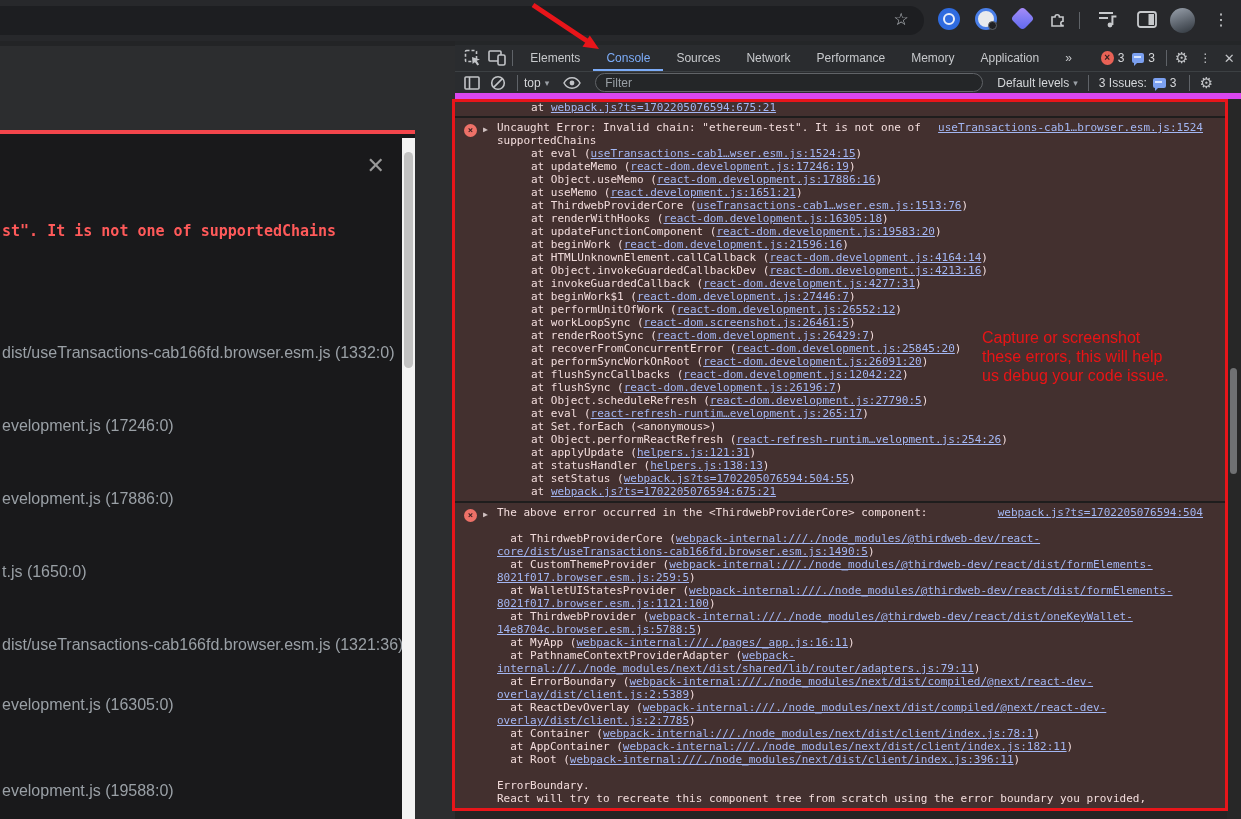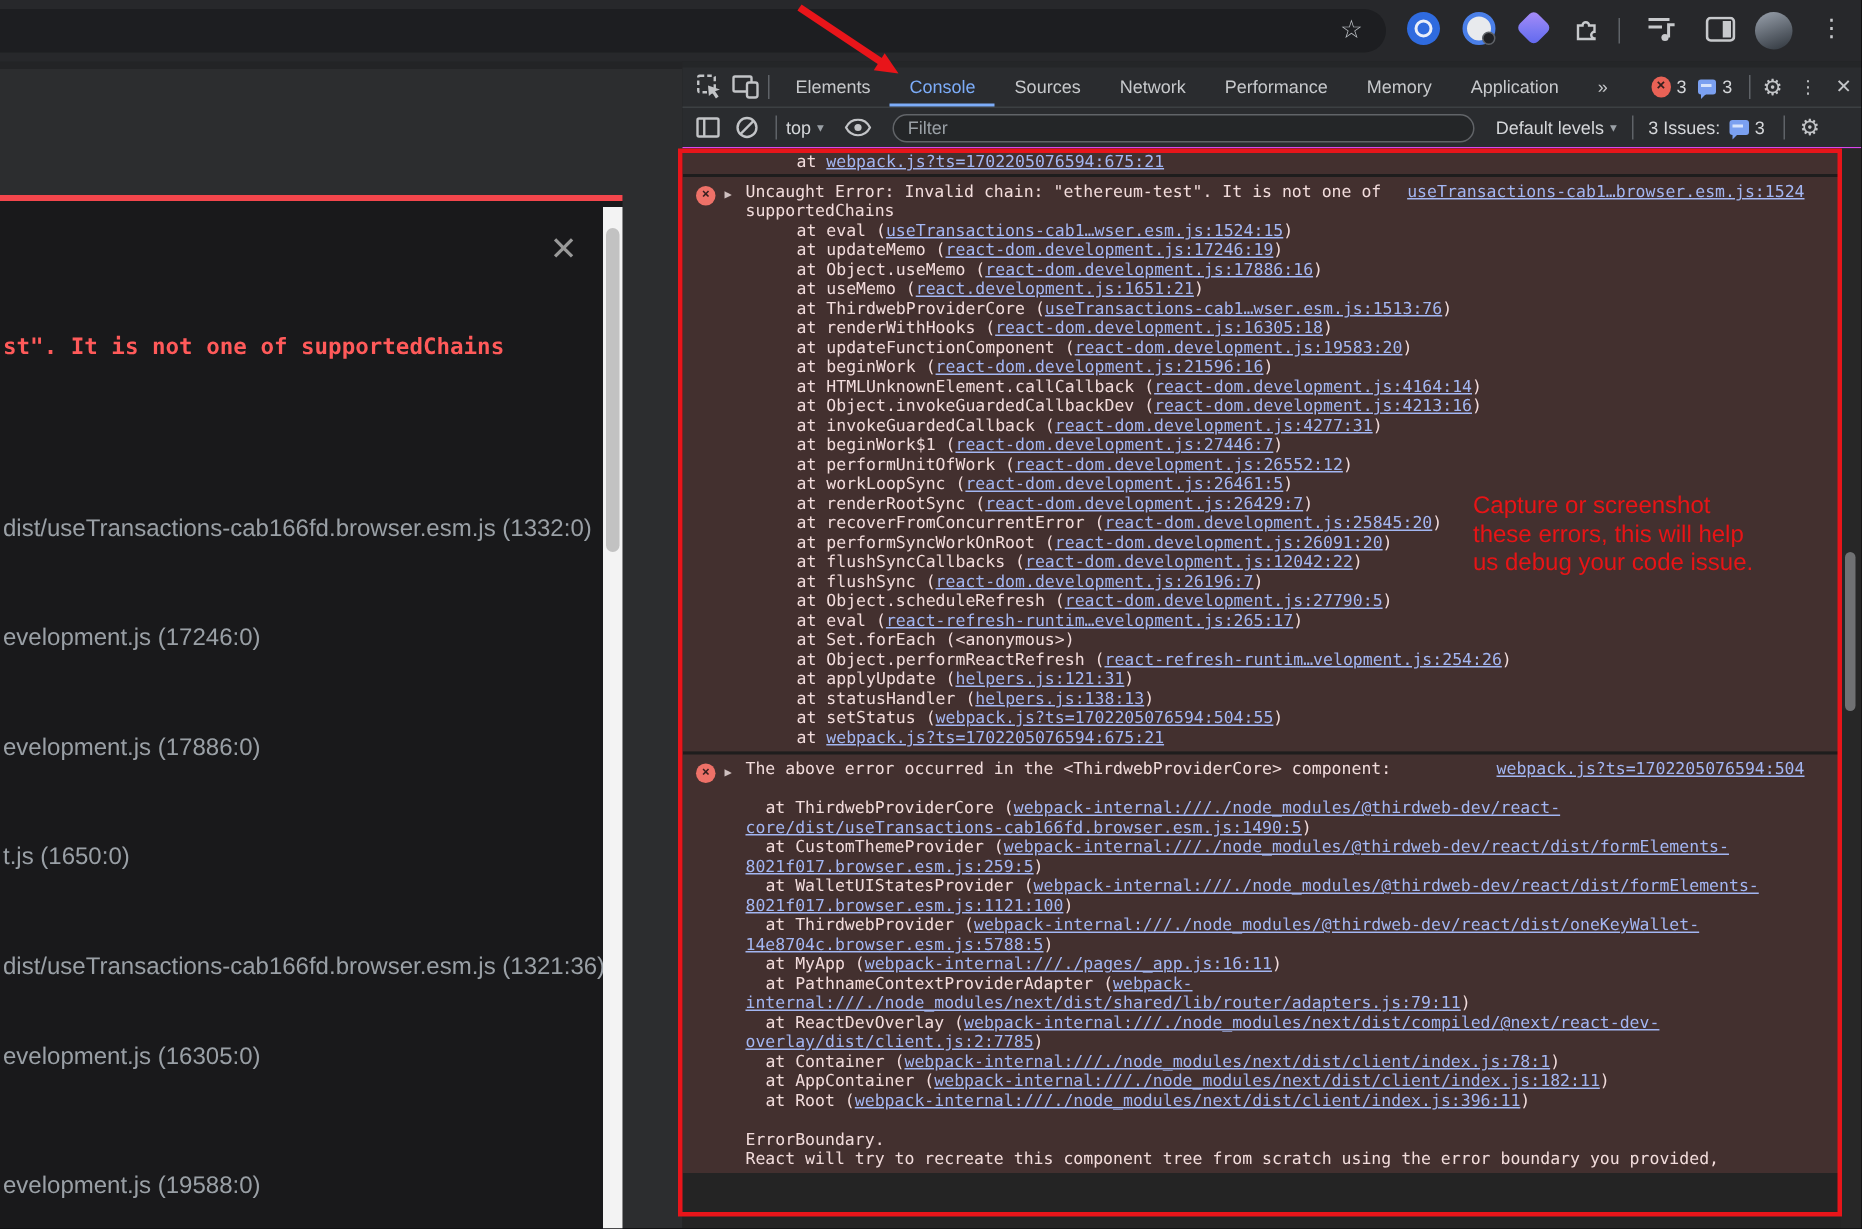--- a/index.html
+++ b/index.html
@@ -51,21 +51,21 @@
   .dt-tab.active { color:#7cacf8; border-bottom:2px solid #7cacf8; }
   .bar-ic { width:26px; height:26px; display:flex; align-items:center; justify-content:center; color:#c2c4c7; }
   .glyph { font-family:"DejaVu Sans",sans-serif; }
   .err-badge { width:14px; height:14px; border-radius:50%; background:#e96256; color:#33201f;
                font-size:10px; font-weight:bold; line-height:14px; text-align:center; }
   .bubble { position:relative; width:13px; height:10px; border-radius:2px; background:#7ba0f0; }
   .bubble::before { content:""; position:absolute; left:2px; top:3px; width:7px; height:2px; background:#d7e3fb; }
   .bubble::after { content:""; position:absolute; left:2px; bottom:-3px; border:3px solid transparent; border-top-color:#7ba0f0; border-left-color:#7ba0f0; }
   .cnt { margin:0 8px 0 4px; font-size:12px; color:#d5d7da; }
   #dt-toolbar { position:absolute; left:0; top:31px; width:100%; height:27px; background:#2a2c2f;
-                border-bottom:1px solid #d946ef; display:flex; align-items:center; color:#d5d7da; font-size:12px; }
+                border-bottom:6px solid #d946ef; display:flex; align-items:center; color:#d5d7da; font-size:12px; }
   .caret { color:#9aa0a6; font-size:9px; margin-left:4px; }
   #filter-input { width:388px; height:19px; margin-left:10px; border:1px solid #616468; border-radius:10px;
                   background:#242628; color:#e8eaed; font-size:12px; padding:0 9px; outline:none; }
   #filter-input::placeholder { color:#9aa0a6; }
 
   
   #console { position:absolute; left:0; top:58px; width:786px; height:720px; background:#242424; overflow:hidden; }
   .cgroup { position:relative; background:#43302f; border-top:2px solid #1e1d1d;
             padding:3px 38px 3px 42px; font-family:"DejaVu Sans Mono",monospace;
             font-size:11px; line-height:13px; color:#f2dcdc; }
@@ -224,21 +224,21 @@
             <div class="cline sline">at useMemo (<span class="lnk">react.development.js:1651:21</span>)</div>
             <div class="cline sline">at ThirdwebProviderCore (<span class="lnk">useTransactions-cab1…wser.esm.js:1513:76</span>)</div>
             <div class="cline sline">at renderWithHooks (<span class="lnk">react-dom.development.js:16305:18</span>)</div>
             <div class="cline sline">at updateFunctionComponent (<span class="lnk">react-dom.development.js:19583:20</span>)</div>
             <div class="cline sline">at beginWork (<span class="lnk">react-dom.development.js:21596:16</span>)</div>
             <div class="cline sline">at HTMLUnknownElement.callCallback (<span class="lnk">react-dom.development.js:4164:14</span>)</div>
             <div class="cline sline">at Object.invokeGuardedCallbackDev (<span class="lnk">react-dom.development.js:4213:16</span>)</div>
             <div class="cline sline">at invokeGuardedCallback (<span class="lnk">react-dom.development.js:4277:31</span>)</div>
             <div class="cline sline">at beginWork$1 (<span class="lnk">react-dom.development.js:27446:7</span>)</div>
             <div class="cline sline">at performUnitOfWork (<span class="lnk">react-dom.development.js:26552:12</span>)</div>
-            <div class="cline sline">at workLoopSync (<span class="lnk">react-dom.development.js:26461:5</span>)</div>
+            <div class="cline sline">at workLoopSync (<span class="lnk">react-dom.screenshot.js:26461:5</span>)</div>
             <div class="cline sline">at renderRootSync (<span class="lnk">react-dom.development.js:26429:7</span>)</div>
             <div class="cline sline">at recoverFromConcurrentError (<span class="lnk">react-dom.development.js:25845:20</span>)</div>
             <div class="cline sline">at performSyncWorkOnRoot (<span class="lnk">react-dom.development.js:26091:20</span>)</div>
             <div class="cline sline">at flushSyncCallbacks (<span class="lnk">react-dom.development.js:12042:22</span>)</div>
             <div class="cline sline">at flushSync (<span class="lnk">react-dom.development.js:26196:7</span>)</div>
             <div class="cline sline">at Object.scheduleRefresh (<span class="lnk">react-dom.development.js:27790:5</span>)</div>
             <div class="cline sline">at eval (<span class="lnk">react-refresh-runtim…evelopment.js:265:17</span>)</div>
             <div class="cline sline">at Set.forEach (&lt;anonymous&gt;)</div>
             <div class="cline sline">at Object.performReactRefresh (<span class="lnk">react-refresh-runtim…velopment.js:254:26</span>)</div>
             <div class="cline sline">at applyUpdate (<span class="lnk">helpers.js:121:31</span>)</div>
@@ -252,20 +252,21 @@
         <div class="disclosure">▶</div>
         <div>
             <div class="cline msg"><span class="src lnk">webpack.js?ts=1702205076594:504</span>The above error occurred in the &lt;ThirdwebProviderCore&gt; component:</div>
             <div class="cline bline"></div>
             <div class="cline sline2">  at ThirdwebProviderCore (<span class="lnk">webpack-internal:///./node_modules/@thirdweb-dev/react-core/dist/useTransactions-cab166fd.browser.esm.js:1490:5</span>)</div>
             <div class="cline sline2">  at CustomThemeProvider (<span class="lnk">webpack-internal:///./node_modules/@thirdweb-dev/react/dist/formElements-8021f017.browser.esm.js:259:5</span>)</div>
             <div class="cline sline2">  at WalletUIStatesProvider (<span class="lnk">webpack-internal:///./node_modules/@thirdweb-dev/react/dist/formElements-8021f017.browser.esm.js:1121:100</span>)</div>
             <div class="cline sline2">  at ThirdwebProvider (<span class="lnk">webpack-internal:///./node_modules/@thirdweb-dev/react/dist/oneKeyWallet-14e8704c.browser.esm.js:5788:5</span>)</div>
             <div class="cline sline2">  at MyApp (<span class="lnk">webpack-internal:///./pages/_app.js:16:11</span>)</div>
             <div class="cline sline2">  at PathnameContextProviderAdapter (<span class="lnk">webpack-internal:///./node_modules/next/dist/shared/lib/router/adapters.js:79:11</span>)</div>
+            <div class="cline sline2">  at ErrorBoundary (<span class="lnk">webpack-internal:///./node_modules/next/dist/compiled/@next/react-dev-overlay/dist/client.js:2:5389</span>)</div>
             <div class="cline sline2">  at ReactDevOverlay (<span class="lnk">webpack-internal:///./node_modules/next/dist/compiled/@next/react-dev-overlay/dist/client.js:2:7785</span>)</div>
             <div class="cline sline2">  at Container (<span class="lnk">webpack-internal:///./node_modules/next/dist/client/index.js:78:1</span>)</div>
             <div class="cline sline2">  at AppContainer (<span class="lnk">webpack-internal:///./node_modules/next/dist/client/index.js:182:11</span>)</div>
             <div class="cline sline2">  at Root (<span class="lnk">webpack-internal:///./node_modules/next/dist/client/index.js:396:11</span>)</div>
             <div class="cline bline"></div>
             <div class="cline plain">ErrorBoundary.</div>
             <div class="cline plain">React will try to recreate this component tree from scratch using the error boundary you provided,</div>
           </div>
       </div>
     </div>

